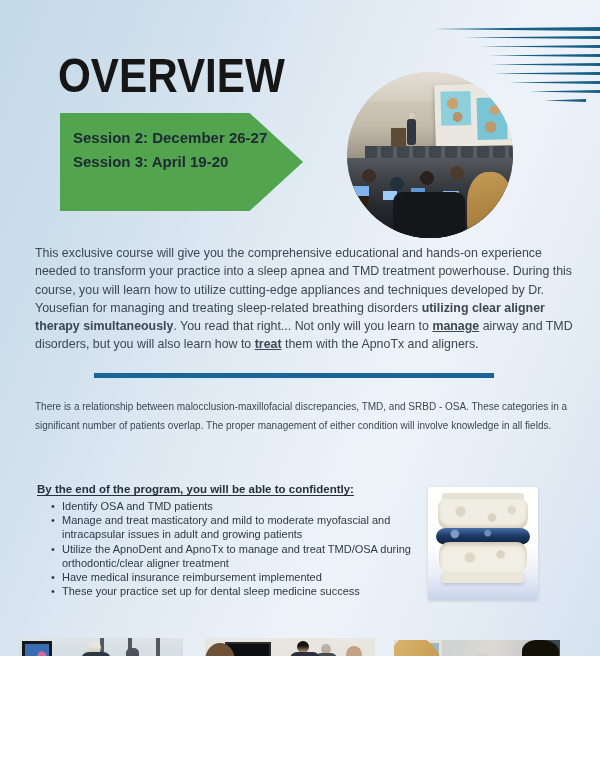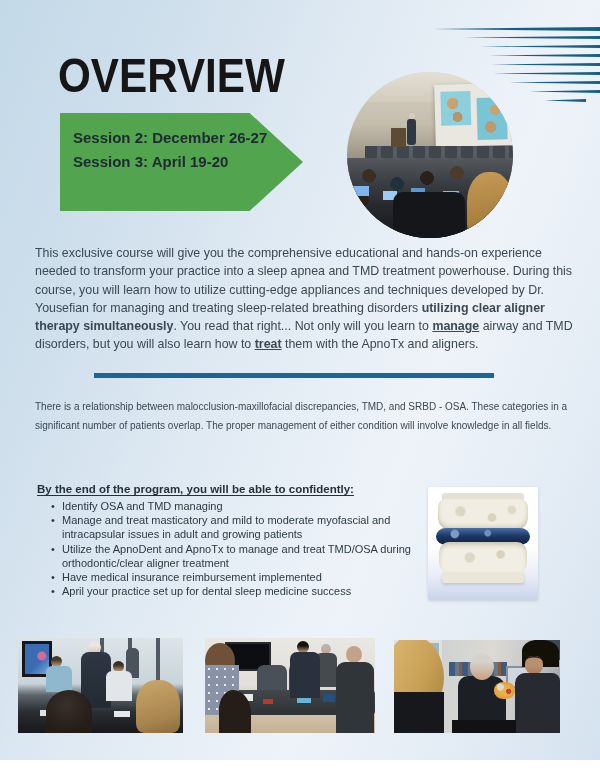--- a/index.html
+++ b/index.html
@@ -1,16 +1,16 @@
 <!DOCTYPE html>
 <html><head>
 <meta charset="utf-8">
 <style>
   html,body{margin:0;padding:0;background:#fff;}
-  .page{position:relative;width:600px;height:760px;overflow:hidden;
+  .page{position:relative;width:600px;height:656px;overflow:hidden;
     font-family:"Liberation Sans","DejaVu Sans",sans-serif;
     background:linear-gradient(112deg,#c3d9e8 0%,#cfdfec 20%,#e0eaf3 42%,#eef3f9 65%,#e2ebf4 85%,#d4e2ef 100%);}
   
   .title{position:absolute;left:58px;top:52px;margin:0;font-size:48px;line-height:48px;
     font-weight:700;color:#161616;letter-spacing:0;transform:scaleX(.88);transform-origin:left top;}
   
   .sl{position:absolute;height:3px;background:#175e84;clip-path:polygon(0 50%,100% 0,100% 100%);}
   
   .session-arrow{position:absolute;left:60px;top:113px;width:243px;height:98px;background:#52a44e;
     clip-path:polygon(0 0,78% 0,100% 50%,78% 100%,0 100%);}
@@ -200,25 +200,25 @@
   </div>
 
   <p class="intro"><span>This exclusive course will give you the comprehensive educational and hands-on experience needed to transform your practice into a sleep apnea and TMD treatment powerhouse. During this course, you will learn how to utilize cutting-edge appliances and techniques developed by Dr. Yousefian for managing and treating sleep-related breathing disorders </span><span style="font-weight: 700;">utilizing clear aligner therapy simultaneously</span><span>. You read that right... Not only will you learn to </span><span style="font-weight: 700; text-decoration: underline;">manage</span><span> airway and TMD disorders, but you will also learn how to </span><span style="font-weight: 700; text-decoration: underline;">treat</span><span> them with the ApnoTx and aligners.</span></p>
 
   <div class="divider"></div>
 
   <p class="relationship">There is a relationship between malocclusion-maxillofacial discrepancies, TMD, and SRBD - OSA. These categories in a significant number of patients overlap. The proper management of either condition will involve knowledge in all fields.</p>
 
   <div class="outcomes-heading">By the end of the program, you will be able to confidently:</div>
   <ul class="outcomes-list">
-    <li>Identify OSA and TMD managing</li>
+    <li>Identify OSA and TMD patients</li>
     <li>Manage and treat masticatory and mild to moderate myofascial and intracapsular issues in adult and growing patients</li>
     <li>Utilize the ApnoDent and ApnoTx to manage and treat TMD/OSA during orthodontic/clear aligner treatment</li>
     <li>Have medical insurance reimbursement implemented</li>
-    <li>April your practice set up for dental sleep medicine success</li>
+    <li>These your practice set up for dental sleep medicine success</li>
   </ul>
 
   <div class="appliance">
     <div class="ap-top"></div>
     <div class="ap-upper"></div>
     <div class="ap-band"></div>
     <div class="ap-lower"></div>
     <div class="ap-bottom"></div>
   </div>
 

